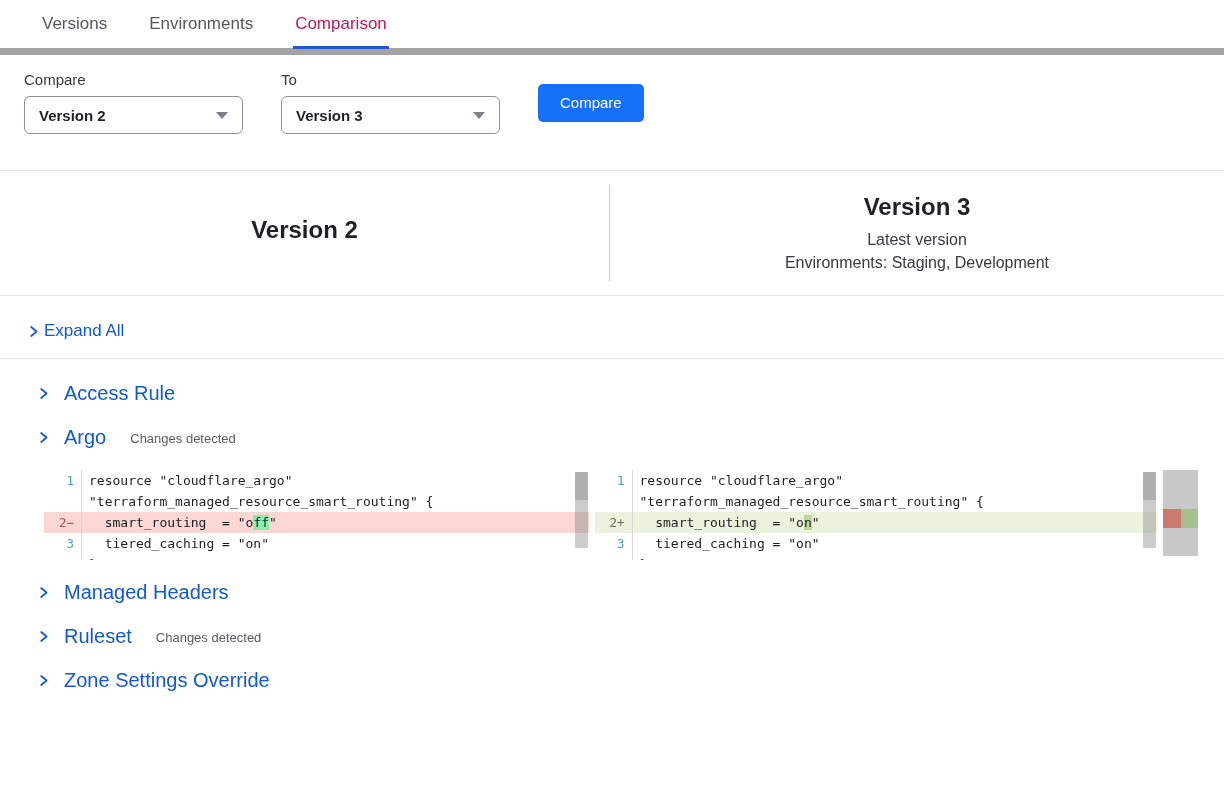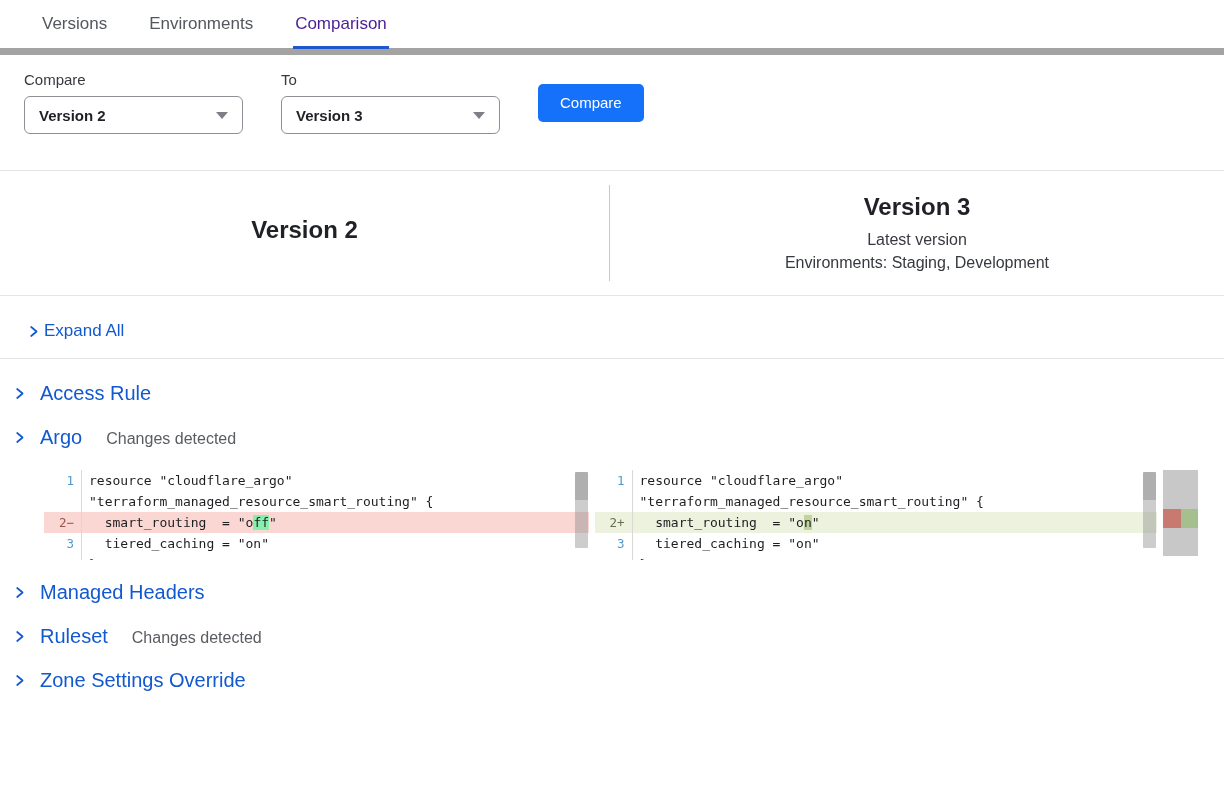--- a/index.html
+++ b/index.html
@@ -9,21 +9,21 @@
     color:#24272c;
     -webkit-font-smoothing:antialiased;
   }
 
   
   .tabbar{display:flex;gap:38px;padding-left:40px;border-bottom:7px solid #a3a3a3;}
   .tab{
     font-size:17px;color:#54575d;padding:14px 2px 12px;cursor:pointer;
     border-bottom:3px solid transparent;margin-bottom:-1px;
   }
-  .tab.active{color:#4c1d95;border-bottom-color:#2058ca;}
+  .tab.active{color:#be185d;border-bottom-color:#2058ca;}
 
   
   .form-row{display:flex;align-items:center;padding:16px 0 0 24px;}
   .field{margin-right:38px;}
   .field label{display:block;font-size:15px;color:#36393f;margin-bottom:8px;}
   .select{
     width:219px;height:38px;border:1px solid #8d9095;border-radius:6px;
     display:flex;align-items:center;justify-content:space-between;
     padding:0 14px;box-sizing:border-box;background:#fff;cursor:pointer;
   }
@@ -47,23 +47,23 @@
   .vcol.right{flex:1;}
   .vsep{width:1px;background:#c6c8cb;height:96px;}
   .vtitle{font-size:24px;font-weight:bold;color:#1f2126;margin-bottom:7px;}
   .vsub{font-size:16px;color:#36393f;line-height:23px;}
 
   
   .expand-row{display:flex;align-items:center;padding:25px 0 17px 27px;}
   .expand-row .lbl{font-size:17px;color:#1259cf;margin-left:4px;cursor:pointer;}
   .chev{flex:0 0 auto;display:inline-flex;}
   .sections{padding:2px 0 0 0;}
-  .section-row{display:flex;align-items:center;margin:21px 0;padding-left:13px;}
+  .section-row{display:flex;align-items:center;margin:21px 0;padding-left:37px;}
   .section-row .lbl{font-size:20px;color:#1259cf;margin-left:14px;cursor:pointer;}
-  .badge{font-size:16px;color:#595c60;margin-left:24px;position:relative;top:1px;}
+  .badge{font-size:13px;color:#595c60;margin-left:24px;position:relative;top:1px;}
 
   
   .diff{
     display:flex;align-items:flex-start;margin:20px 26px 16px 44px;
     font-family:"DejaVu Sans Mono", monospace;font-size:13px;line-height:21px;color:#1c1e21;
   }
   .pane{position:relative;height:90px;overflow:hidden;background:#fff;}
   .pane.pleft{width:546px;margin-right:6px;}
   .pane.pright{width:564px;margin-right:6px;}
   .crow{display:flex;white-space:pre;}

